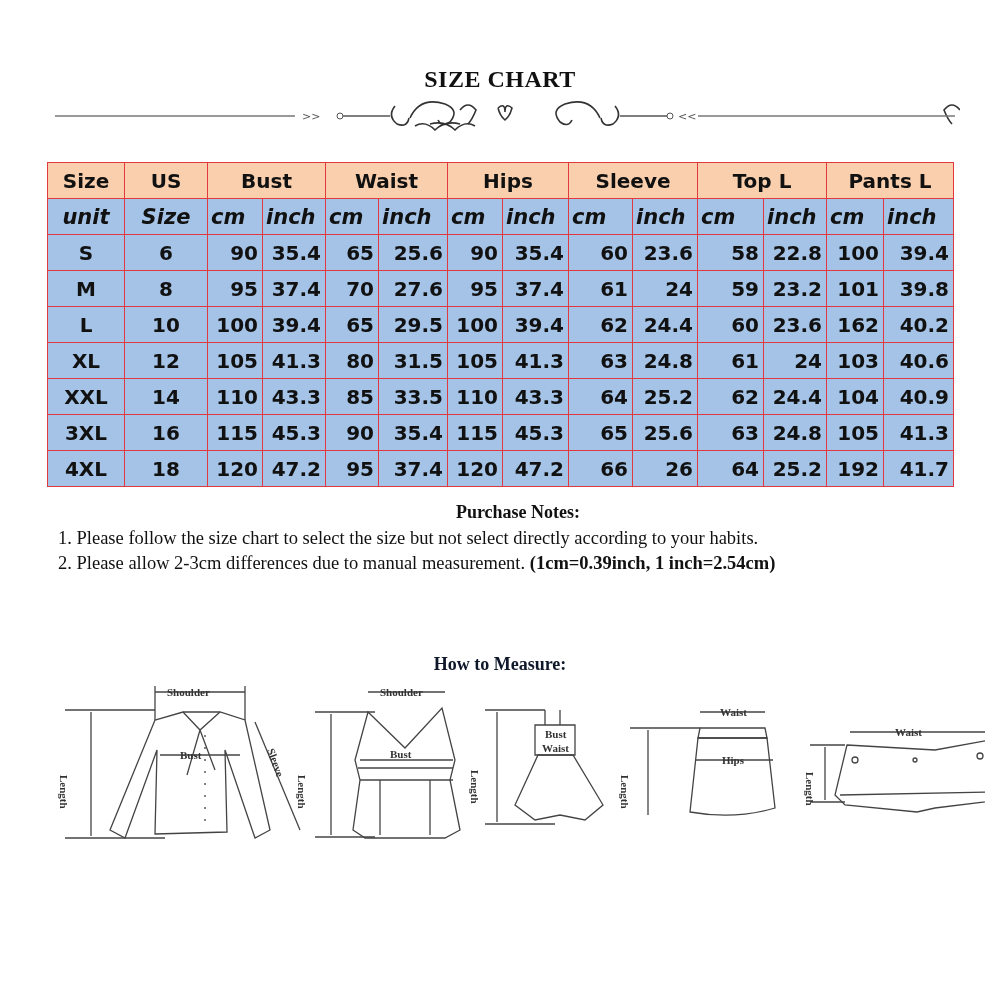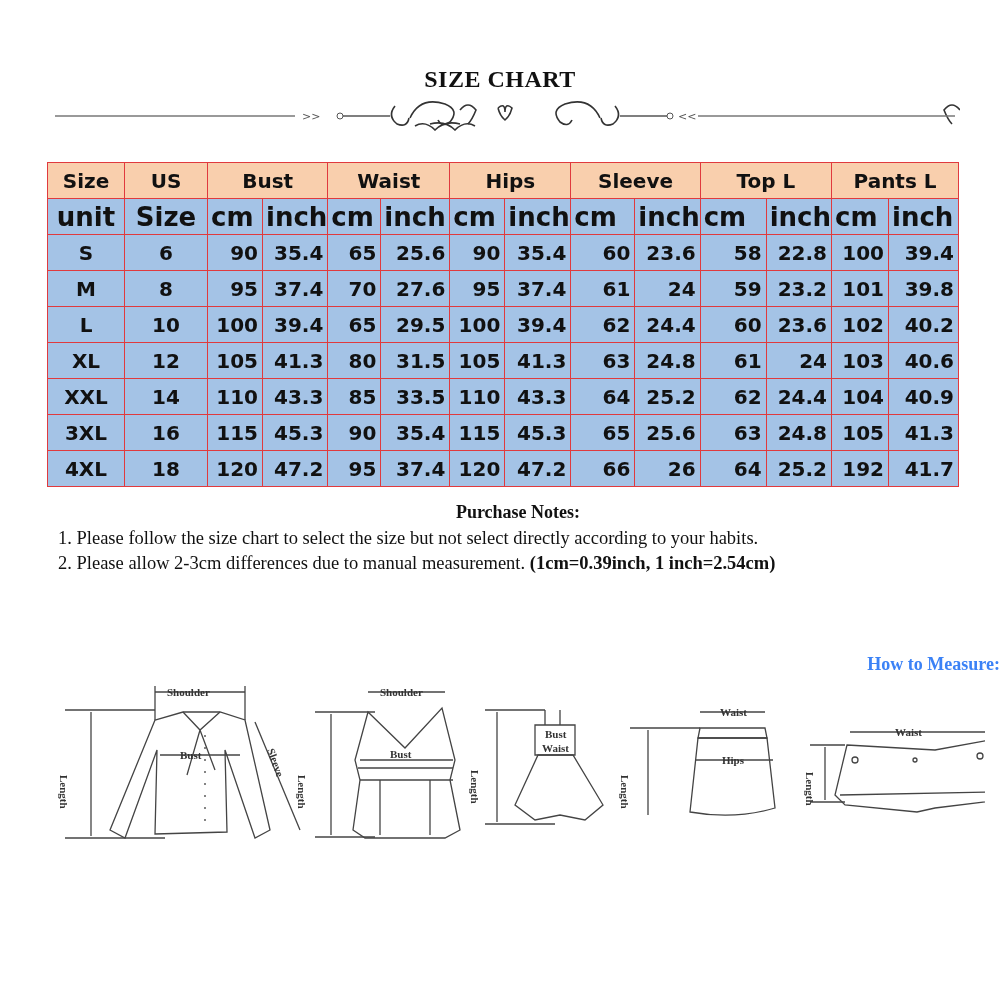--- a/index.html
+++ b/index.html
@@ -2,27 +2,27 @@
 <html><head>
 <meta charset="utf-8">
 <style>
   html, body { margin:0; padding:0; }
   body { width:1000px; height:1000px; background:#ffffff; position:relative; overflow:hidden; font-family:"DejaVu Sans", sans-serif; }
   .title { position:absolute; top:58px; left:0; width:1000px; text-align:center; font-family:"Liberation Serif", serif; font-weight:bold; font-size:24px; color:#111; letter-spacing:0.5px;margin-top:8px; }
   .divider { position:absolute; top:96px; left:50px; width:910px; height:40px; }
   table.sizes { position:absolute; left:47px; top:162px; border-collapse:collapse; font-family:"DejaVu Sans", sans-serif; font-weight:bold; color:#111;padding-left:24px; }
   table.sizes td { border:1.5px solid #e03a3e; padding:0; height:35px; font-size:20px; text-align:center; background:#a4c3e6; white-space:nowrap; overflow:hidden; }
   table.sizes tr.hdr td { background:#f9cfad; font-size:20px; }
-  table.sizes tr.units td { font-size:26px; }
+  table.sizes tr.units td { font-size:21px;font-style:italic; }
   table.sizes td.lft { text-align:left; padding-left:3px; }
   table.sizes td.rgt { text-align:right; padding-right:4px; }
   .notes { position:absolute; left:58px; top:500px; width:920px; font-family:"Liberation Serif", serif; font-size:18.5px; color:#111; line-height:25.5px; }
   .notes .h { text-align:center; font-weight:bold; font-size:18px; }
   .notes .b { font-weight:bold; }
-  .measure-title { position:absolute; top:654px; left:0; width:1000px; text-align:right; font-family:"Liberation Serif", serif; font-weight:bold; font-size:18px; color:#3b82f6; }
+  .measure-title { position:absolute; top:654px; left:0; width:1000px; text-align:center; font-family:"Liberation Serif", serif; font-weight:bold; font-size:18px; color:#0f172a; }
   .diagrams { position:absolute; left:55px; top:680px; width:930px; height:180px; }
   .diagrams svg text { font-family:"Liberation Serif", serif; font-weight:bold; font-size:11px; fill:#333; }
 </style>
 </head>
 <body>
 
 <div class="title">SIZE CHART</div>
 
 <svg class="divider" viewBox="0 0 910 40" width="910" height="40">
   <line x1="5" y1="20" x2="245" y2="20" stroke="#777" stroke-width="1.5"></line>
@@ -130,21 +130,21 @@
         <td class="rgt">100</td>
         <td class="rgt">39.4</td>
         <td class="rgt">65</td>
         <td class="rgt">29.5</td>
         <td class="rgt">100</td>
         <td class="rgt">39.4</td>
         <td class="rgt">62</td>
         <td class="rgt">24.4</td>
         <td class="rgt">60</td>
         <td class="rgt">23.6</td>
-        <td class="rgt">102</td>
+        <td class="rgt">162</td>
         <td class="rgt">40.2</td>
       </tr>
       <tr>
         <td>XL</td>
         <td>12</td>
         <td class="rgt">105</td>
         <td class="rgt">41.3</td>
         <td class="rgt">80</td>
         <td class="rgt">31.5</td>
         <td class="rgt">105</td>

